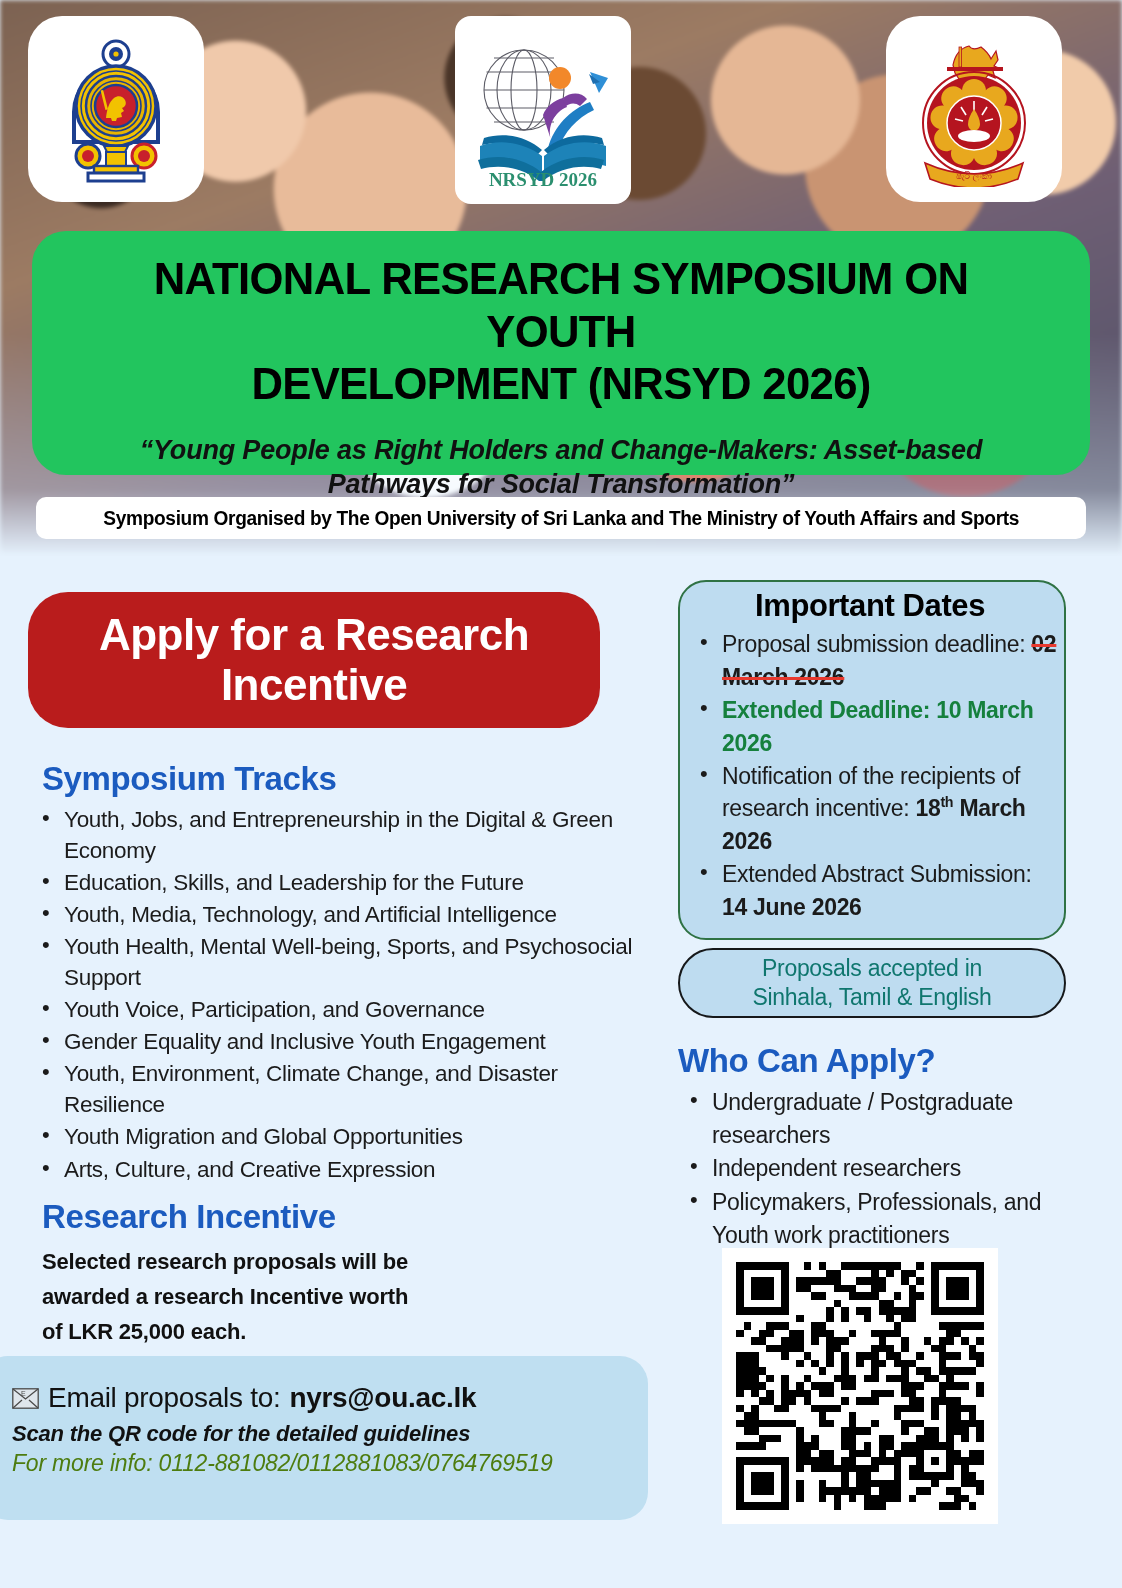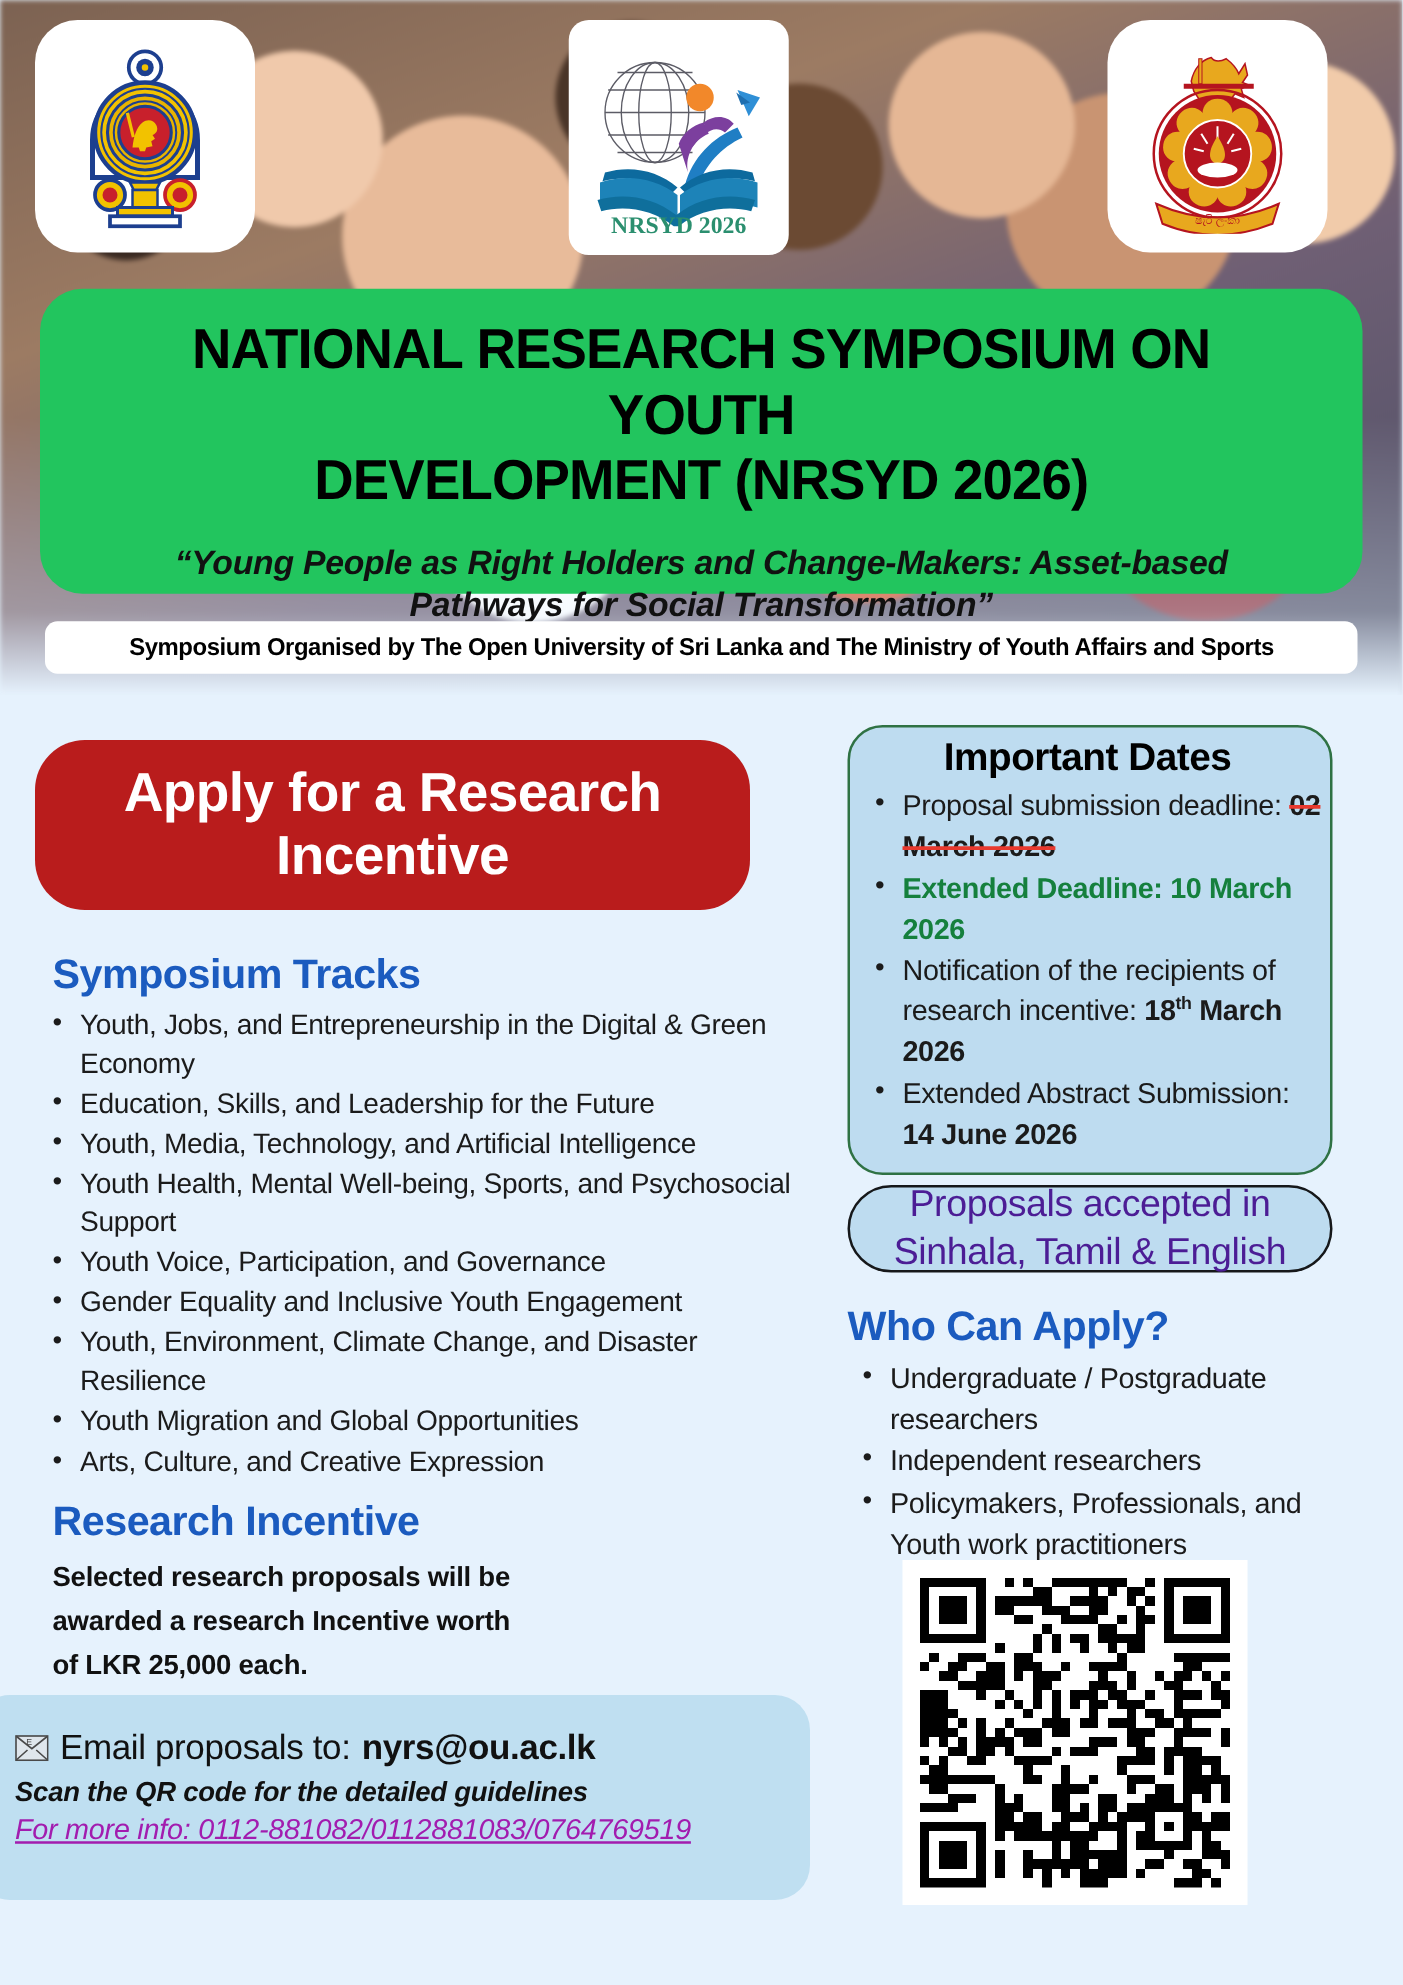--- a/index.html
+++ b/index.html
@@ -203,23 +203,22 @@
     font-size: 22px;
     font-weight: bold;
     font-style: italic;
     color: #111;
     letter-spacing: -0.2px;
   }
   .email-line-3 {
     margin-top: 3px;
     font-size: 23px;
     font-style: italic;
-    color: #a21caf;
+    color: #4d7c0f;
     letter-spacing: -0.2px;
-    text-decoration: underline;
   }
 
   
   .dates-box {
     position: absolute;
     left: 678px;
     top: 24px;
     width: 388px;
     height: 360px;
     background: #bedcf0;
@@ -254,21 +253,21 @@
     width: 388px;
     height: 70px;
     background: #bedcf0;
     border: 2px solid #16181a;
     border-radius: 36px;
     display: flex;
     flex-direction: column;
     align-items: center;
     justify-content: center;
   }
-  .lang-box span { font-size: 30px; color: #4c1d95; line-height: 1.28; letter-spacing: -0.3px; }
+  .lang-box span { font-size: 23px; color: #0f766e; line-height: 1.28; letter-spacing: -0.3px; }
 
   .who-head { position: absolute; left: 678px; top: 486px; }
   .who-list { position: absolute; left: 676px; top: 530px; width: 400px; }
   .who-list ul.bul li { font-size: 23px; line-height: 1.42; padding-left: 36px; }
   .who-list ul.bul li::before { left: 14px; }
 
   .qr-wrap {
     position: absolute;
     left: 722px;
     top: 692px;

